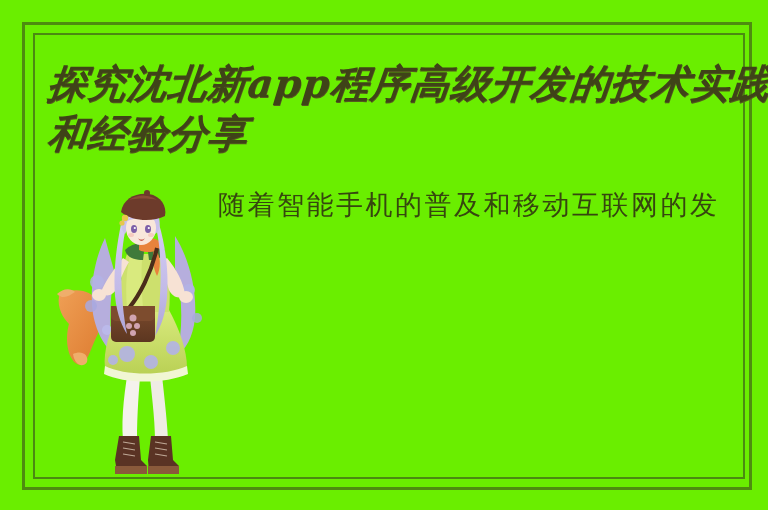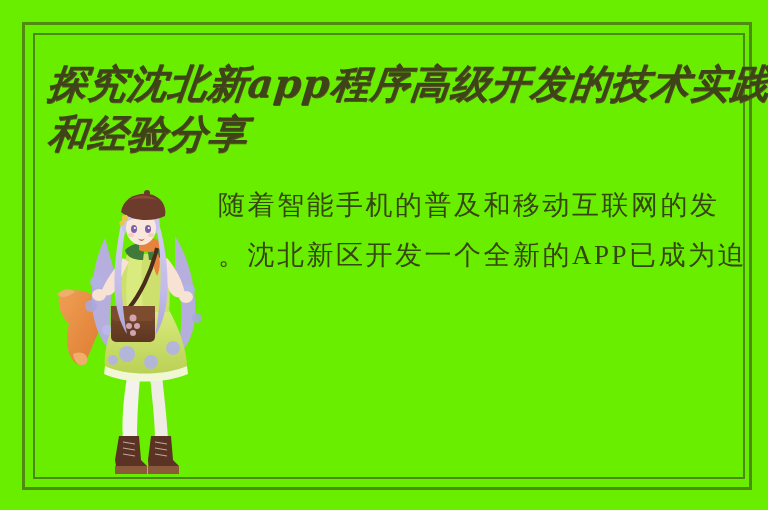--- a/index.html
+++ b/index.html
@@ -65,21 +65,21 @@
   }
 
   
   .body-block {
     position: absolute;
     left: 218px;
     top: 180px;
     width: 520px;
   }
   .body-line {
-    font-family: Liberation Serif, serif;
+    font-family: Liberation Sans, sans-serif;
     font-size: 27px;
     line-height: 50px;
     color: #36460f;
     letter-spacing: 2.5px;
     white-space: nowrap;
   }
 
   
   .character {
     position: absolute;
@@ -246,16 +246,15 @@
         <g>
           <circle cx="70" cy="40" r="3.2" fill="#e8c64a"></circle>
           <circle cx="67" cy="45" r="2.6" fill="#e8c64a"></circle>
         </g>
       </g>
     </svg>
   </div>
 
   <div class="body-block">
     <div class="body-line">随着智能手机的普及和移动互联网的发</div>
-    <div class="body-line">。沈北新区开发一个全新的APP已成为迫</div>
   </div>
 
 </div>
 
 </body></html>

